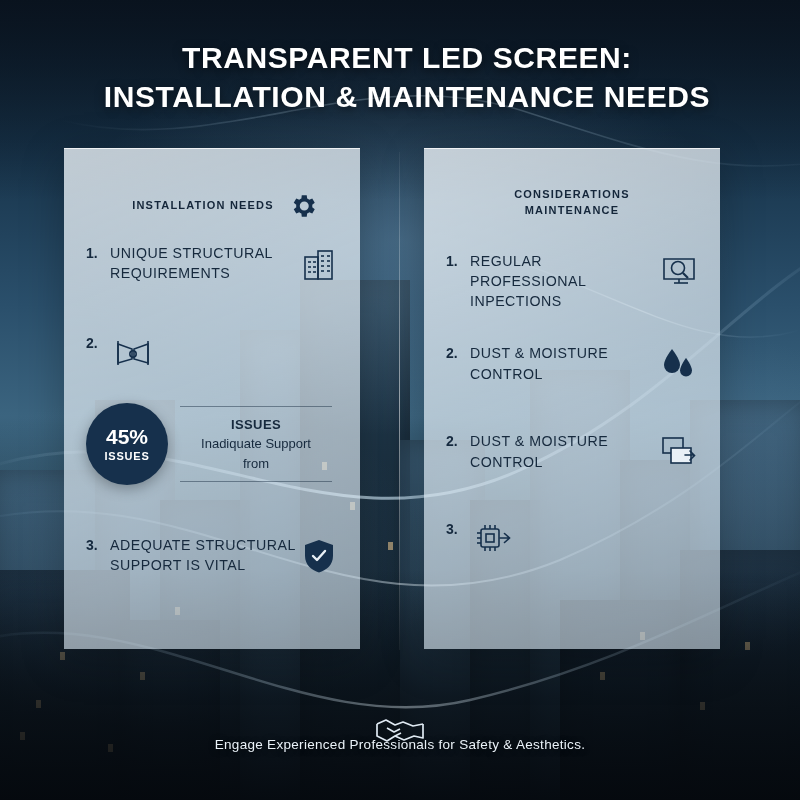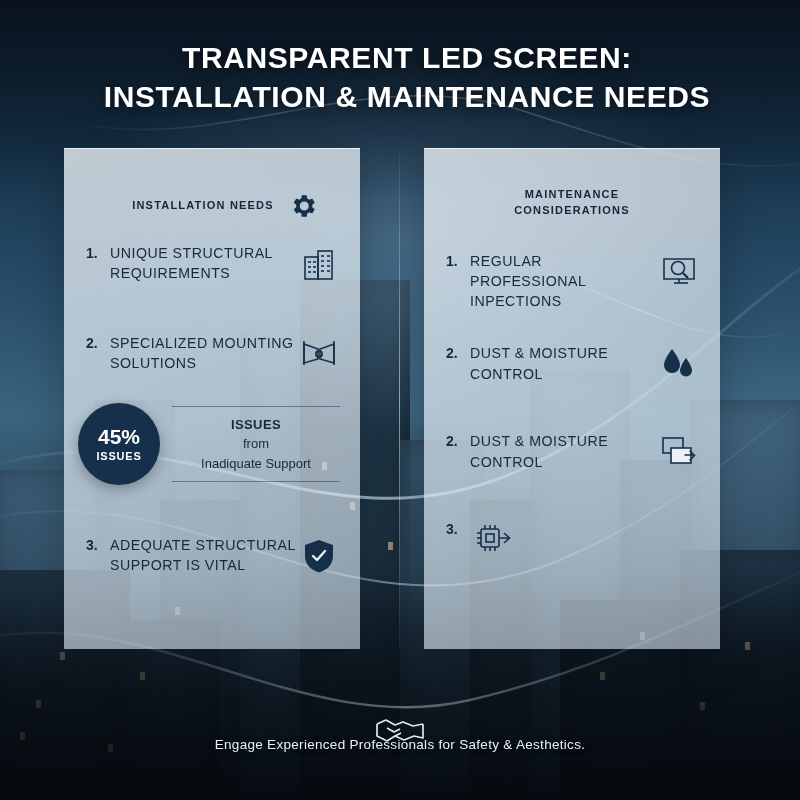--- a/index.html
+++ b/index.html
@@ -140,21 +140,21 @@
     justify-content: center;
     align-items: flex-start;
     padding-top: 2px;
   }
 
   
   .stat {
     display: flex;
     align-items: center;
     gap: 12px;
-    padding: 0 14px;
+    padding: 0 22px;
     margin-top: 14px;
   }
   .donut {
     width: 82px; height: 82px;
     border-radius: 50%;
     background: #16304c;
     color: #fff;
     display: flex;
     flex-direction: column;
     align-items: center;
@@ -304,62 +304,61 @@
             <line x1="22" y1="21" x2="25" y2="21"></line>
               <line x1="28" y1="21" x2="31" y2="21"></line>
             <line x1="22" y1="26" x2="25" y2="26"></line>
               <line x1="28" y1="26" x2="31" y2="26"></line>
           </svg>
         </div>
       </div>
 
       <div class="row" style="margin-top:34px;">
         <div class="num">2.</div>
-        <div class="txt">SPECIALIZED MOUNTING SOLUTIONS</div>
         <div class="ico">
           <svg width="42" height="36" viewBox="0 0 42 36" fill="none" stroke="#16304c" stroke-width="1.6">
             <path d="M6 6 L6 30"></path>
             <path d="M36 6 L36 30"></path>
             <path d="M6 9 L20 14 L20 24 L6 28 Z"></path>
             <path d="M36 9 L22 14 L22 24 L36 28 Z"></path>
             <circle cx="21" cy="19" r="3.2"></circle>
           </svg>
         </div>
       </div>
 
       <div class="stat">
         <div class="donut">
           <div class="pct">45%</div>
           <div class="lbl">ISSUES</div>
         </div>
         <div class="stat-text">
           <div class="bold">ISSUES</div>
+          <div>Inadiquate Support</div>
           <div>from</div>
-          <div>Inadiquate Support</div>
         </div>
       </div>
 
       <div class="row" style="margin-top:50px;">
         <div class="num">3.</div>
         <div class="txt">ADEQUATE STRUCTURAL SUPPORT IS VITAL</div>
         <div class="ico">
           <svg width="34" height="38" viewBox="0 0 34 38" fill="#16304c">
             <path d="M17 3 L31 8 V19 C31 28 24 33.5 17 35.5 C10 33.5 3 28 3 19 V8 Z"></path>
             <path d="M11 19 l4 4 l8 -9" stroke="#e9f0f6" stroke-width="2.4" fill="none" stroke-linecap="round" stroke-linejoin="round"></path>
           </svg>
         </div>
       </div>
 
     </div>
   </div>
 
   <div class="card card-right">
     <div class="card-head">
+      <div>CONSIDERATIONS</div>
       <div>MAINTENANCE</div>
-      <div>CONSIDERATIONS</div>
     </div>
 
     <div class="list" style="margin-top:32px;">
 
       <div class="row" style="margin-top:10px;">
         <div class="num">1.</div>
         <div class="txt">REGULAR PROFESSIONAL INPECTIONS</div>
         <div class="ico">
           <svg width="42" height="38" viewBox="0 0 42 38" fill="none" stroke="#16304c" stroke-width="1.6">
             <path d="M6 6 H36 V26 H6 Z"></path>

